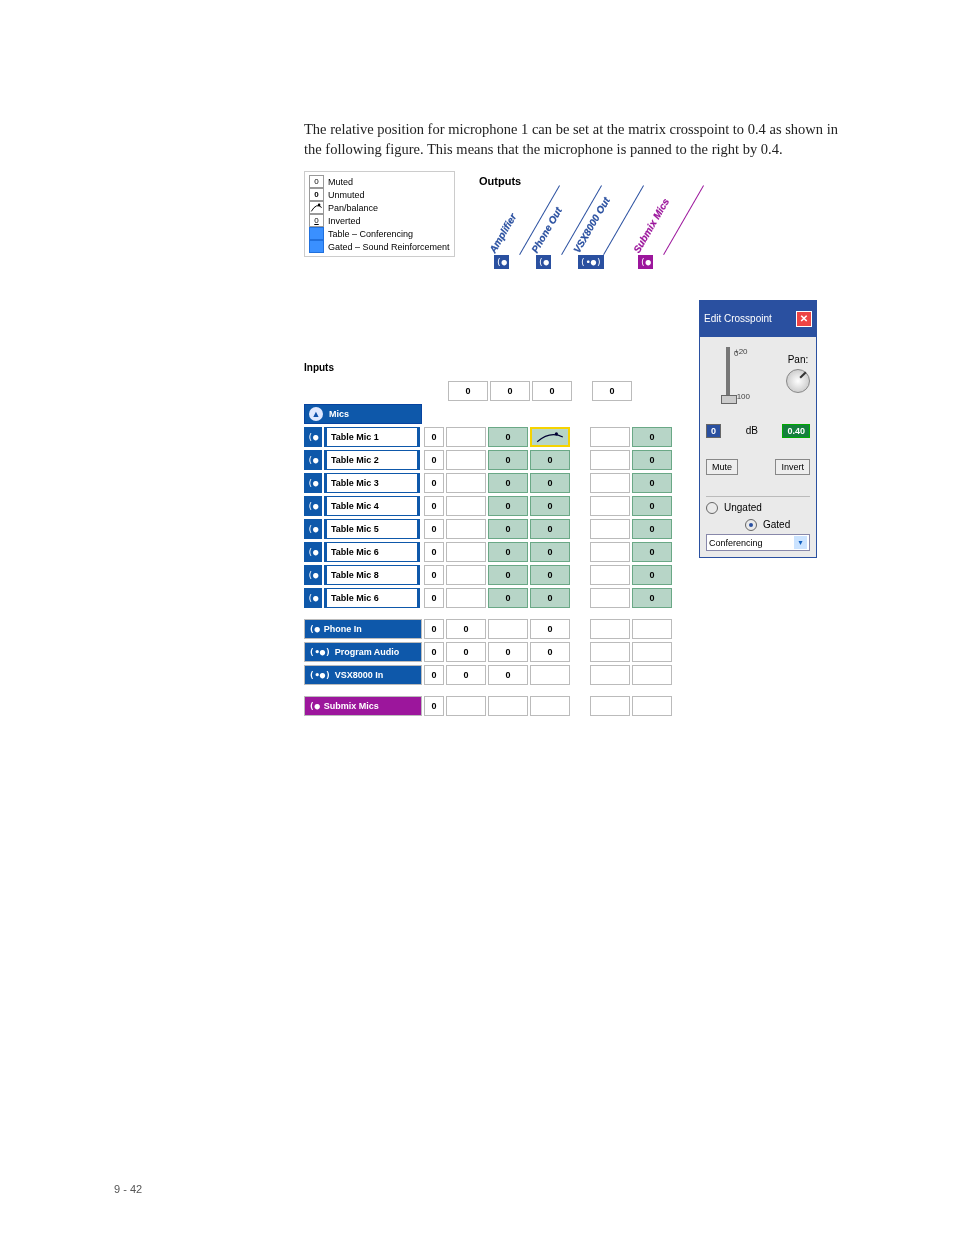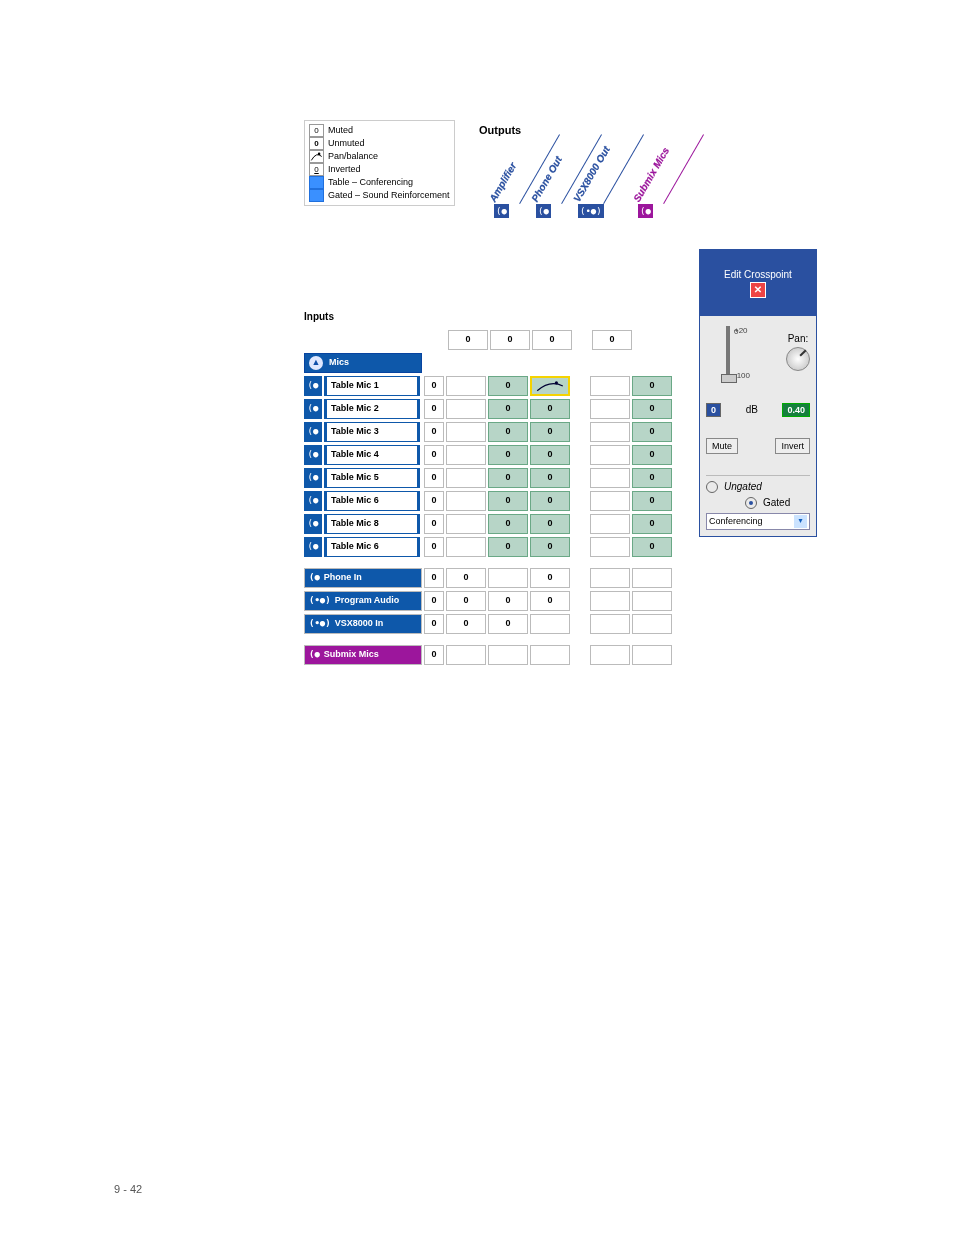--- a/index.html
+++ b/index.html
@@ -177,26 +177,25 @@
     top: 129px;
     right: 10px;
     width: 116px;
     border: 1px solid #2a50a0;
     background: #eaeaea;
     font-size: 10px;
   }
   .popup .title {
     background: #2a50a0;
     color: #fff;
-    padding: 18px 4px;
+    padding: 10px 4px;
     display: flex;
     justify-content: space-between;
     align-items: center;
     font-size: 10px;
-    flex-direction: column;
   }
   .popup .close {
     width: 14px; height: 14px; background:#e44; color:#fff;
     display:flex;align-items:center;justify-content:center;font-weight:bold;
     border:1px solid #fff; font-size:10px;
   }
   .popup .body { padding: 6px; display:flex;flex-direction:column;gap:21px;}
   .slider {
     height: 60px;
     display:flex; gap:4px; align-items:flex-end; padding-left:20px;
@@ -214,20 +213,21 @@
   .radio.checked::after{content:"";width:4px;height:4px;border-radius:50%;background:#2a50a0;}
   .select{border:1px solid #88a;background:#fff;display:flex;justify-content:space-between;align-items:center;padding:1px 2px;font-size:9px;}
   .select .arr{width:13px;height:13px;background:#cbe3ff;display:flex;align-items:center;justify-content:center;color:#1060c0;font-size:8px;}
 </style>
 </head>
 <body>
 
 <div class="page">
 
   <div class="body-text">
+    <div>The relative position for microphone 1 can be set at the matrix crosspoint to 0.4 as shown in the following figure. This means that the microphone is panned to the right by 0.4.</div>
 
     <div class="shot">
 
       <div class="legend" id="legend"><div class="legend-row">
             <span class="legend-swatch">0</span>
             <span>Muted</span>
           </div><div class="legend-row">
             <span class="legend-swatch" style="font-weight: bold;">0</span>
             <span>Unmuted</span>
           </div><div class="legend-row">
@@ -507,21 +507,21 @@
           <div class="row">
             <span class="valbox db">0</span>
             <span>dB</span>
             <span class="valbox">0.40</span>
           </div>
           <div class="row">
             <span class="btn">Mute</span>
             <span class="btn">Invert</span>
           </div>
           <div style="border-top:1px solid #bbb;padding-top:4px;display:flex;flex-direction:column;gap:3px;">
-            <label class="row" style="justify-content:flex-start;font-style:italic;">
+            <label class="row" style="justify-content:flex-start;">
               <span class="radio"></span>
                 <span>Ungated</span>
             </label>
             <label class="row" style="justify-content:flex-start;margin-left:39px;">
               <span class="radio checked"></span>
                 <span>Gated</span>
             </label>
             <div class="select">
               <span>Conferencing</span>
               <span class="arr">▾</span>

